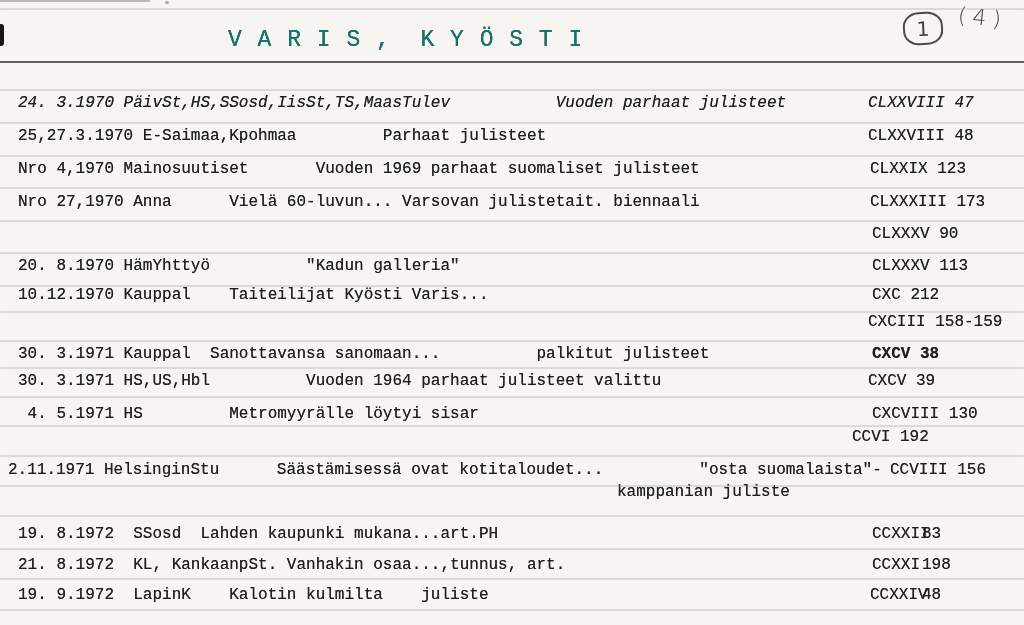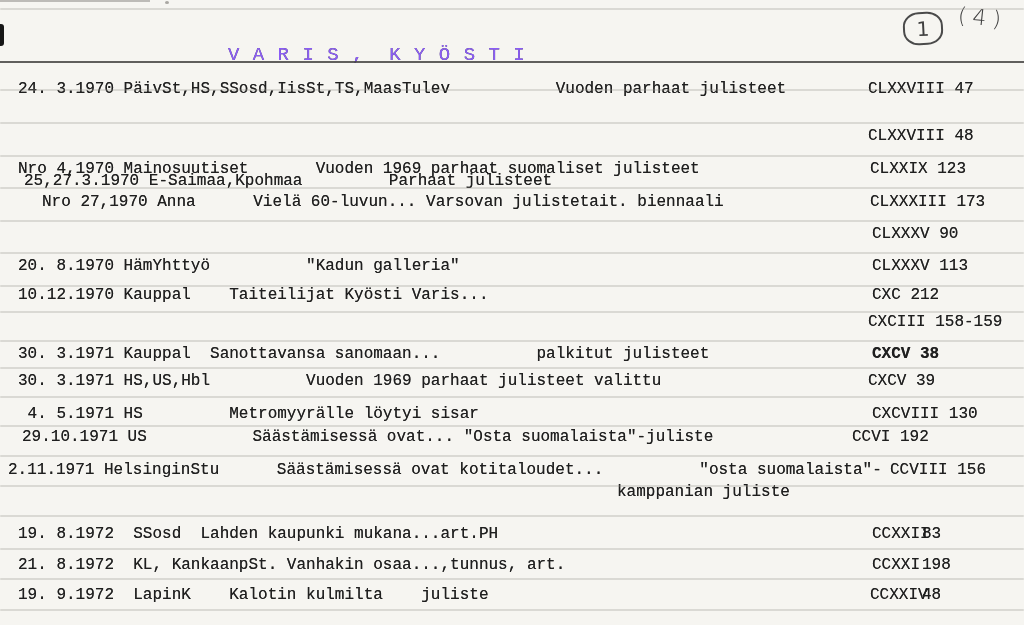--- a/index.html
+++ b/index.html
@@ -7,23 +7,23 @@
     position:relative;width:1024px;height:625px;overflow:hidden;
     background:#f6f5f1;
     font-family:"Liberation Mono",monospace;color:#222;
   }
   
   .rline{position:absolute;left:0;width:1024px;height:2px;
     background:rgba(148,145,136,0.28);border-radius:1px;}
   .headrule{position:absolute;left:0;top:61px;width:1024px;height:2px;
     background:rgba(62,62,60,0.82);}
   .title{
-    position:absolute;left:228px;top:44px;
-    font-size:19px;letter-spacing:1px;white-space:pre;
-    color:#8b5cf6;text-shadow:0 0 0.6px rgba(25,25,25,0.8);
+    position:absolute;left:228px;top:27px;
+    font-size:23px;letter-spacing:1px;white-space:pre;
+    color:#0f766e;text-shadow:0 0 0.6px rgba(25,25,25,0.8);
   }
   .row{position:absolute;left:0;width:1024px;height:22px;}
   .row span{
     position:absolute;top:0;white-space:pre;
     font-size:16px;line-height:20px;
     color:#1f1f1f;text-shadow:0 0 0.6px rgba(25,25,25,0.75);
   }
   .row span.pagenum{left:auto;right:32px;width:70px;text-align:left;}
   
   .circle1{
@@ -56,34 +56,34 @@
   <div class="mark-left"></div>
 
   <div class="title">V A R I S ,  K Y Ö S T I</div>
 
   <div class="circle1">1</div>
   <div class="count4">(4)</div>
 
   <div class="headrule"></div>
 
   <div>
-      <div class="row" style="top: 79px;">
+      <div class="row" style="top: 93px; font-style: italic;">
         <span style="left: 18px;">24. 3.1970 PäivSt,HS,SSosd,IisSt,TS,MaasTulev           Vuoden parhaat julisteet</span>
         <span style="left: 868px;">CLXXVIII 47</span>
       </div>
       <div class="row" style="top: 126px;">
-        <span style="left: 24px; margin-top: 45px;">25,27.3.1970 E-Saimaa,Kpohmaa         Parhaat julisteet</span>
+        <span style="left: 18px;">25,27.3.1970 E-Saimaa,Kpohmaa         Parhaat julisteet</span>
         <span style="left: 868px; font-family: Liberation Mono, monospace;">CLXXVIII 48</span>
       </div>
       <div class="row" style="top: 159px;">
         <span style="left: 18px;">Nro 4,1970 Mainosuutiset       Vuoden 1969 parhaat suomaliset julisteet</span>
         <span style="left: 870px;">CLXXIX 123</span>
       </div>
       <div class="row" style="top: 192px;">
-        <span style="left: 18px; margin-left: 24px;">Nro 27,1970 Anna      Vielä 60-luvun... Varsovan julistetait. biennaali</span>
+        <span style="left: 18px;">Nro 27,1970 Anna      Vielä 60-luvun... Varsovan julistetait. biennaali</span>
         <span style="left: 870px;">CLXXXIII 173</span>
       </div>
       <div class="row" style="top: 224px;">
         <span style="left: 872px;">CLXXXV 90</span>
       </div>
       <div class="row" style="top: 256px;">
         <span style="left: 18px;">20. 8.1970 HämYhttyö          "Kadun galleria"</span>
         <span style="left: 872px;">CLXXXV 113</span>
       </div>
       <div class="row" style="top: 285px;">
@@ -91,29 +91,28 @@
         <span style="left: 872px;">CXC 212</span>
       </div>
       <div class="row" style="top: 312px;">
         <span style="left: 868px;">CXCIII 158-159</span>
       </div>
       <div class="row" style="top: 344px;">
         <span style="left: 18px;">30. 3.1971 Kauppal  Sanottavansa sanomaan...          palkitut julisteet</span>
         <span style="left: 872px; font-weight: bold;">CXCV 38</span>
       </div>
       <div class="row" style="top: 371px;">
-        <span style="left: 18px;">30. 3.1971 HS,US,Hbl          Vuoden 1969 parhaat julisteet valittu</span>
+        <span style="left: 18px;">30. 3.1971 HS,US,Hbl          Vuoden 1964 parhaat julisteet valittu</span>
         <span style="left: 868px;">CXCV 39</span>
       </div>
       <div class="row" style="top: 404px;">
         <span style="left: 18px;"> 4. 5.1971 HS         Metromyyrälle löytyi sisar</span>
         <span style="left: 872px;">CXCVIII 130</span>
       </div>
       <div class="row" style="top: 427px;">
-        <span style="left: 22px;">29.10.1971 US           Säästämisessä ovat... "Osta suomalaista"-juliste</span>
         <span style="left: 852px;">CCVI 192</span>
       </div>
       <div class="row" style="top: 460px;">
         <span style="left: 8px;">2.11.1971 HelsinginStu      Säästämisessä ovat kotitaloudet...          "osta suomalaista"-</span>
         <span style="left: 890px;">CCVIII 156</span>
         <span style="left: 617px; top: 22px;">kamppanian juliste</span>
       </div>
       <div class="row" style="top: 524px;">
         <span style="left: 18px;">19. 8.1972  SSosd  Lahden kaupunki mukana...art.PH</span>
         <span style="left: 872px;">CCXXII</span>

